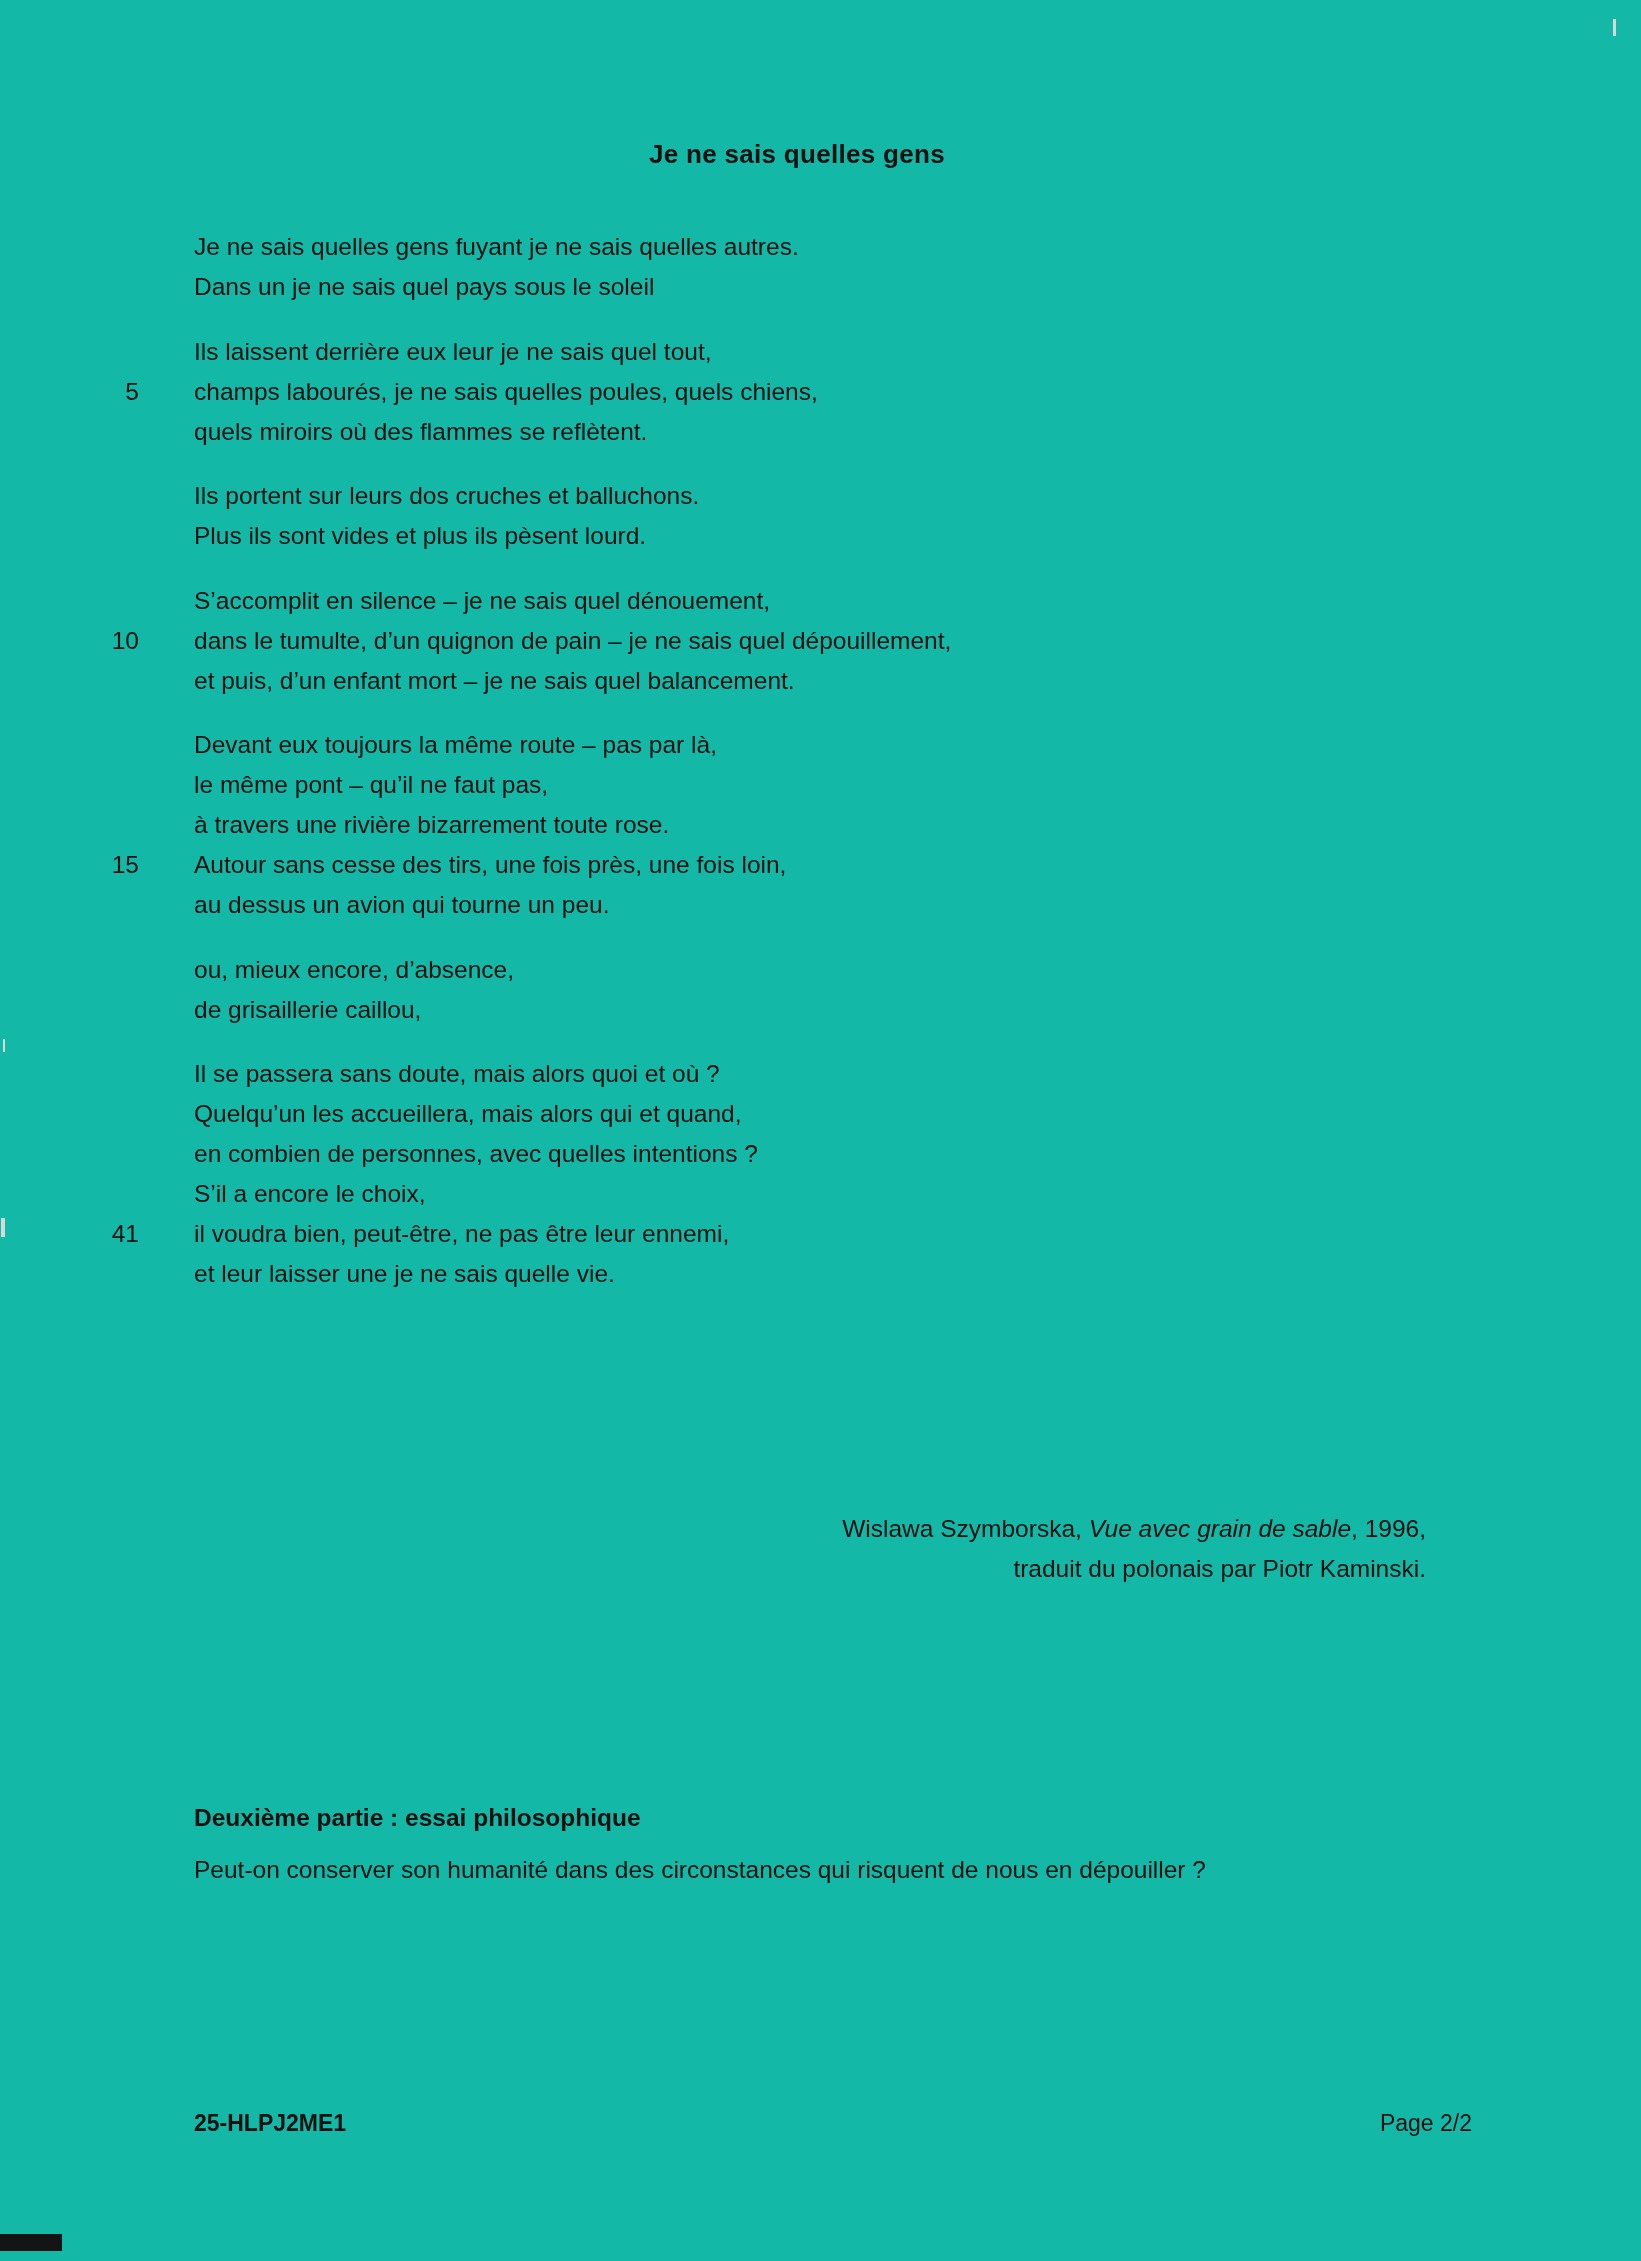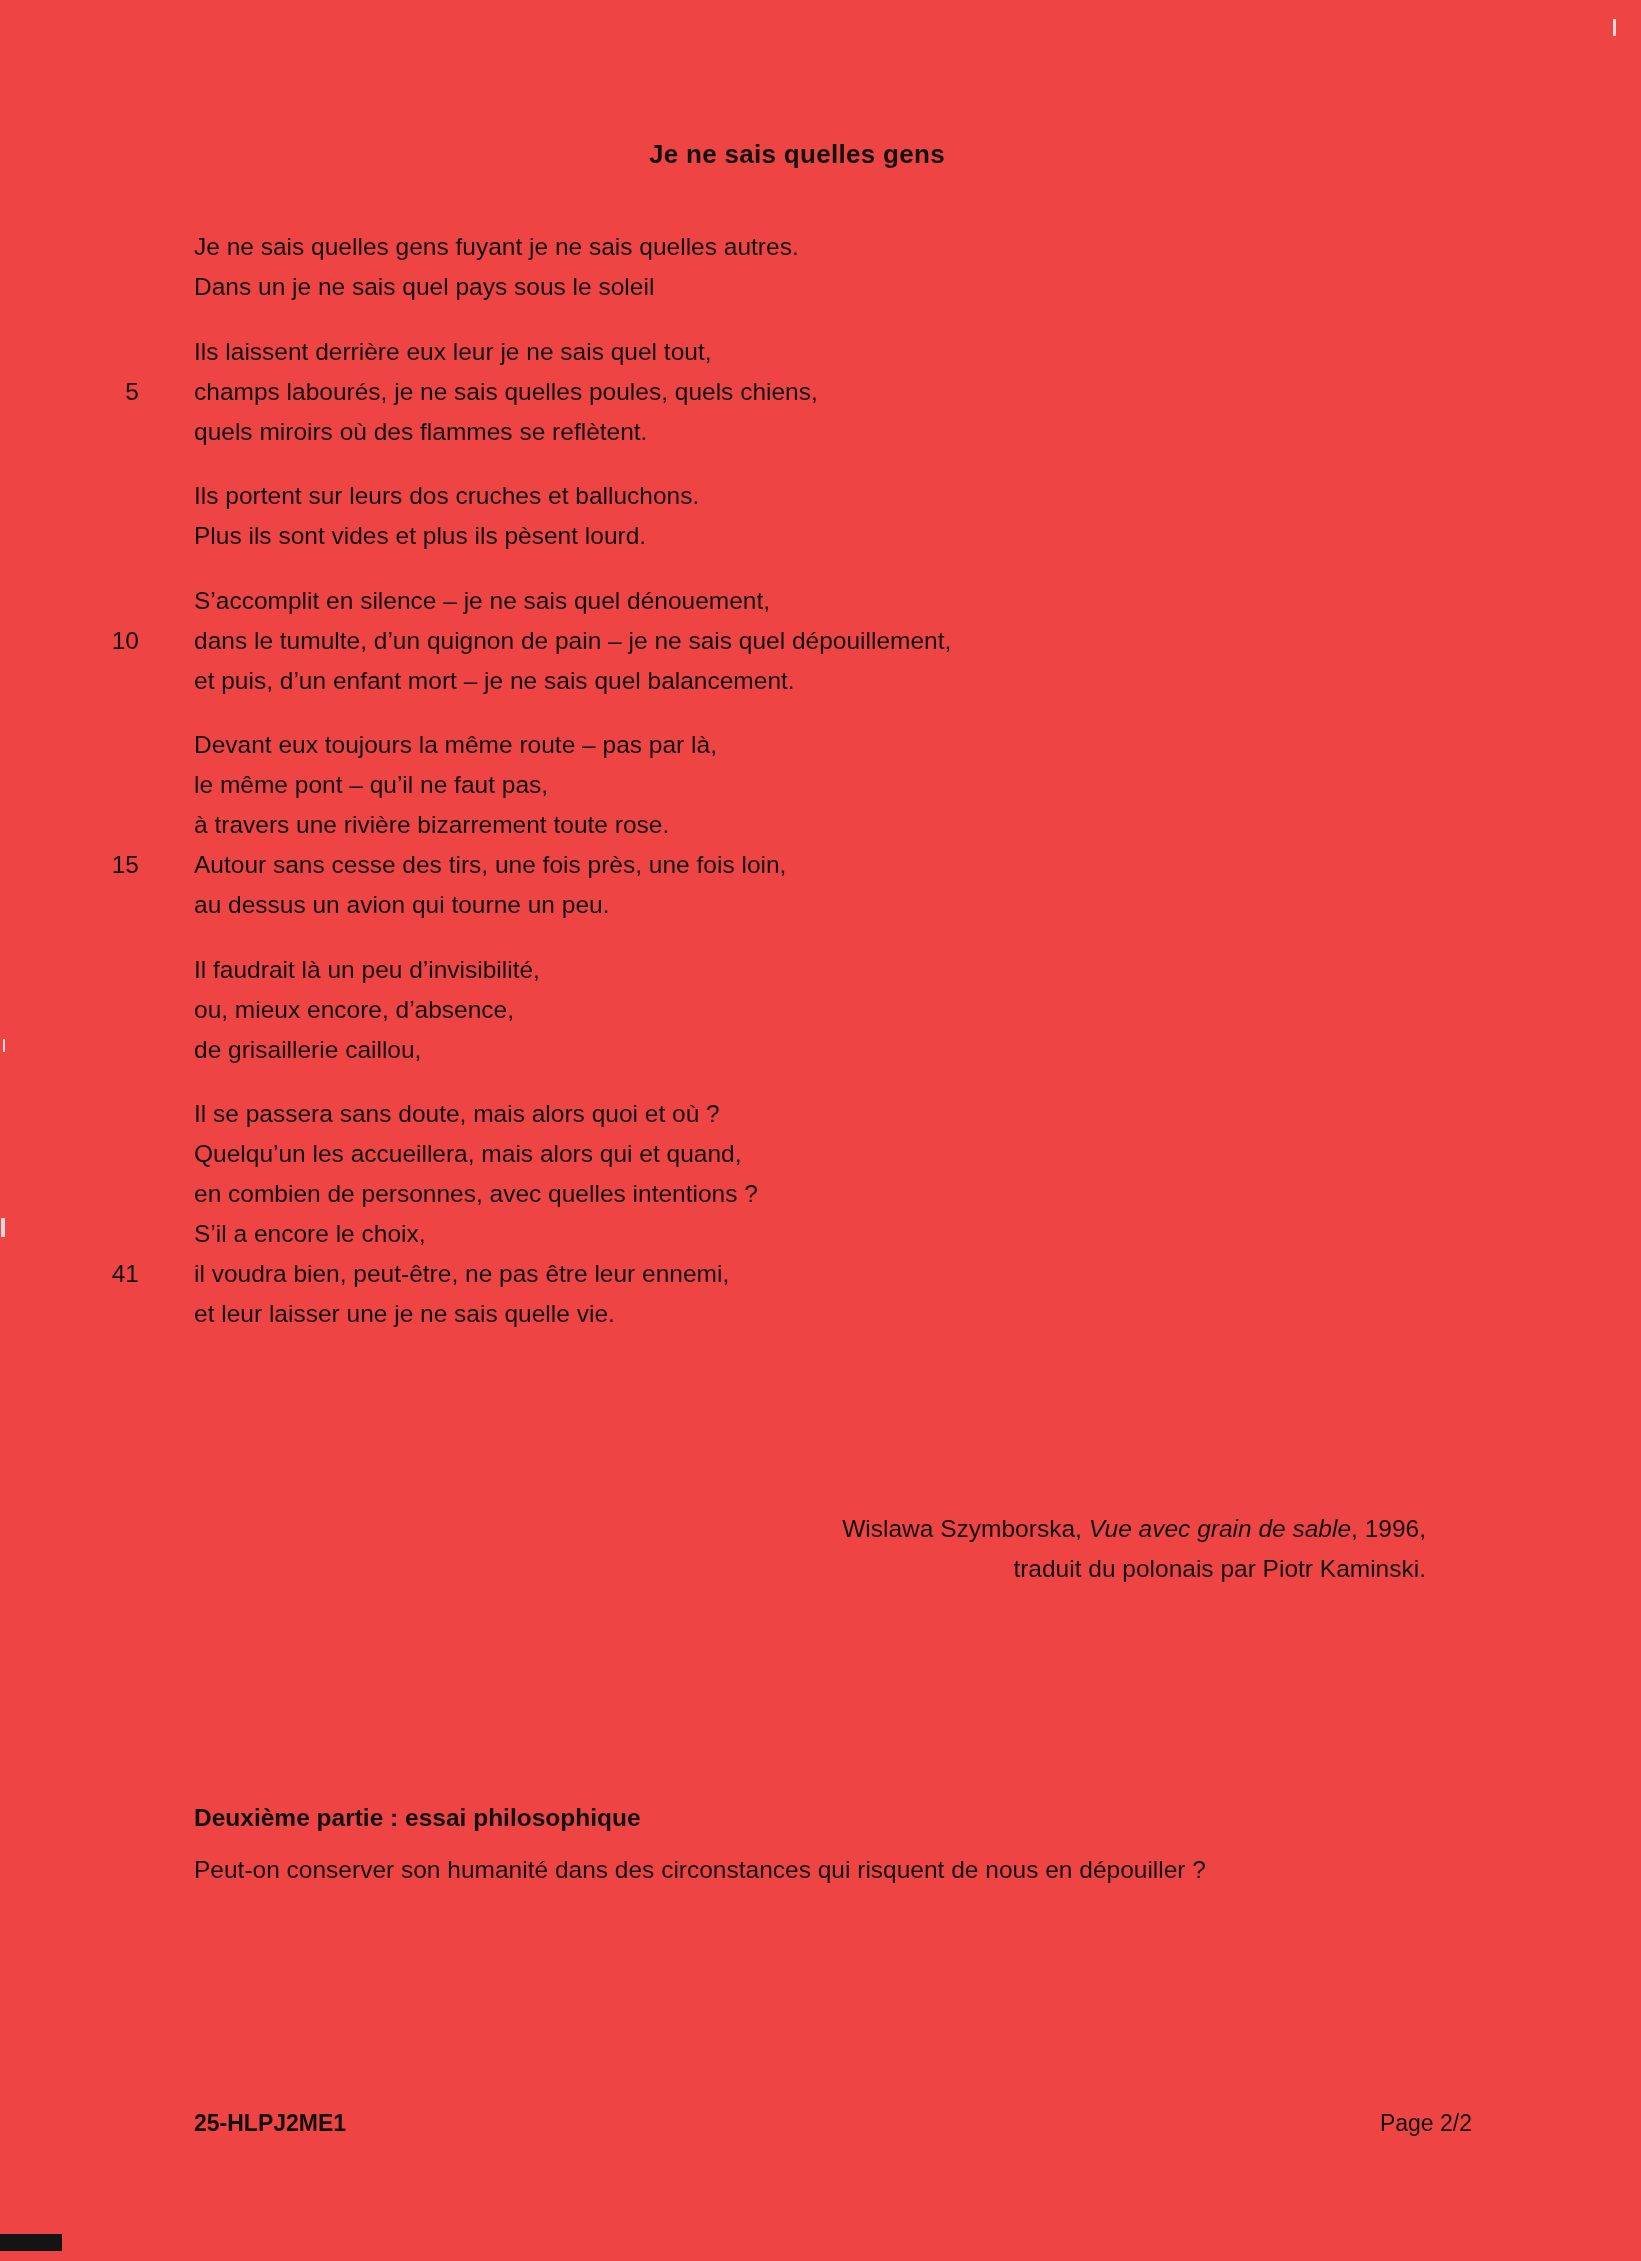--- a/index.html
+++ b/index.html
@@ -8,21 +8,21 @@
     background: #ffffff;
   }
   body {
     font-family: "Liberation Sans", sans-serif;
     color: #111111;
   }
   .page {
     position: relative;
     width: 1642px;
     height: 2261px;
-    background: #ef4444;
+    background: #14b8a6;
     overflow: hidden;
   }
   
   .speck {
     position: absolute;
     background: #d8d8d8;
     pointer-events: none;
   }
   .scan-bar {
     position: absolute;
@@ -157,21 +157,20 @@
         <div class="verse"><span class="lineno"></span><span class="vtext">et puis, d’un enfant mort – je ne sais quel balancement.</span></div>
       </div>
       <div class="stanza">
         <div class="verse"><span class="lineno"></span><span class="vtext">Devant eux toujours la même route – pas par là,</span></div>
         <div class="verse"><span class="lineno"></span><span class="vtext">le même pont – qu’il ne faut pas,</span></div>
         <div class="verse"><span class="lineno"></span><span class="vtext">à travers une rivière bizarrement toute rose.</span></div>
         <div class="verse"><span class="lineno">15</span><span class="vtext">Autour sans cesse des tirs, une fois près, une fois loin,</span></div>
         <div class="verse"><span class="lineno"></span><span class="vtext">au dessus un avion qui tourne un peu.</span></div>
       </div>
       <div class="stanza">
-        <div class="verse"><span class="lineno"></span><span class="vtext">Il faudrait là un peu d’invisibilité,</span></div>
         <div class="verse"><span class="lineno"></span><span class="vtext">ou, mieux encore, d’absence,</span></div>
         <div class="verse"><span class="lineno"></span><span class="vtext">de grisaillerie caillou,</span></div>
       </div>
       <div class="stanza">
         <div class="verse"><span class="lineno"></span><span class="vtext">Il se passera sans doute, mais alors quoi et où ?</span></div>
         <div class="verse"><span class="lineno"></span><span class="vtext">Quelqu’un les accueillera, mais alors qui et quand,</span></div>
         <div class="verse"><span class="lineno"></span><span class="vtext">en combien de personnes, avec quelles intentions ?</span></div>
         <div class="verse"><span class="lineno"></span><span class="vtext">S’il a encore le choix,</span></div>
         <div class="verse"><span class="lineno">41</span><span class="vtext">il voudra bien, peut-être, ne pas être leur ennemi,</span></div>
         <div class="verse"><span class="lineno"></span><span class="vtext">et leur laisser une je ne sais quelle vie.</span></div>

